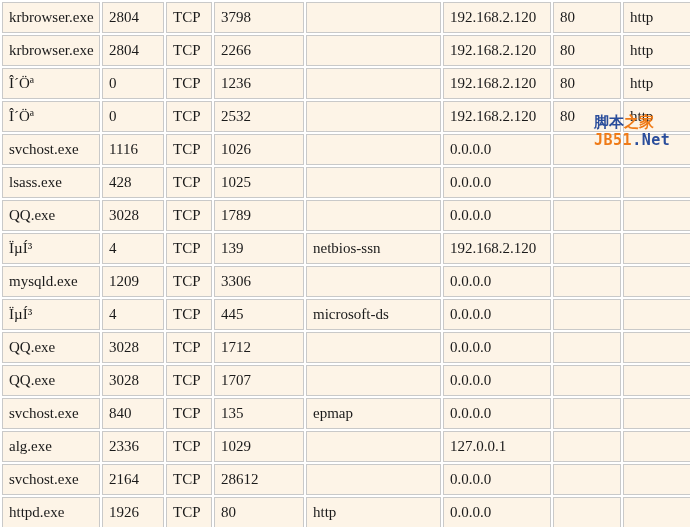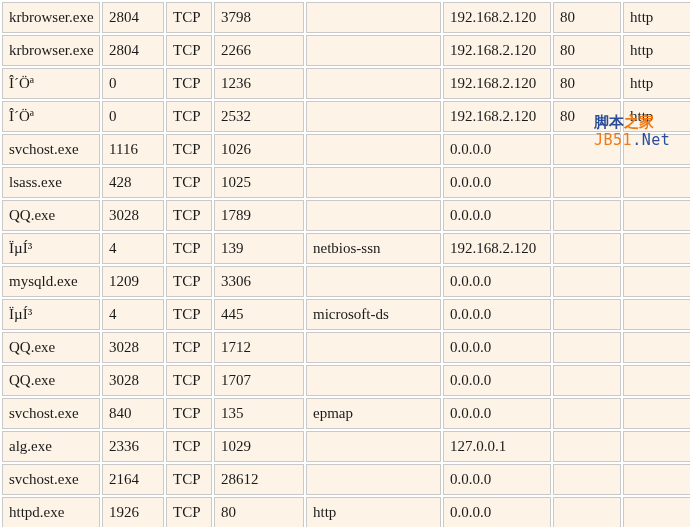--- a/index.html
+++ b/index.html
@@ -63,21 +63,21 @@
     font-weight: bold;
     letter-spacing: 0px;
     line-height: 17px;
     white-space: nowrap;
   }
   #watermark .wm-cn .wm-a { color: #2a4d9b; }
   #watermark .wm-cn .wm-b { color: #ef7b18; }
   #watermark .wm-url {
     font-family: "DejaVu Sans Mono", "Liberation Mono", monospace;
     font-size: 15px;
-    font-weight: normal;
+    font-weight: bold;
     line-height: 19px;
     white-space: nowrap;
     letter-spacing: 0.5px;
   }
   #watermark .wm-url .wm-a { color: #ef7b18; }
   #watermark .wm-url .wm-b { color: #2a4d9b; }
 </style>
 </head>
 <body>
 

